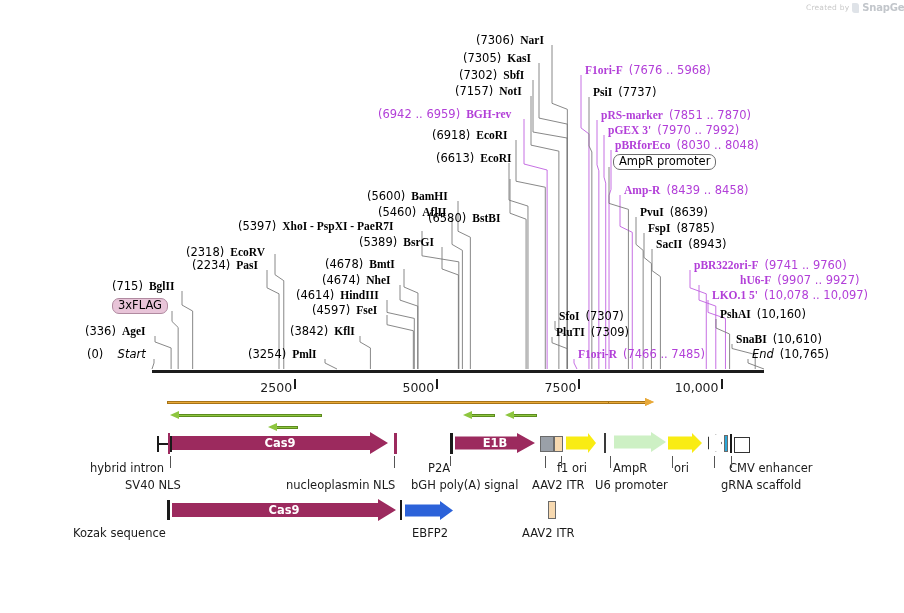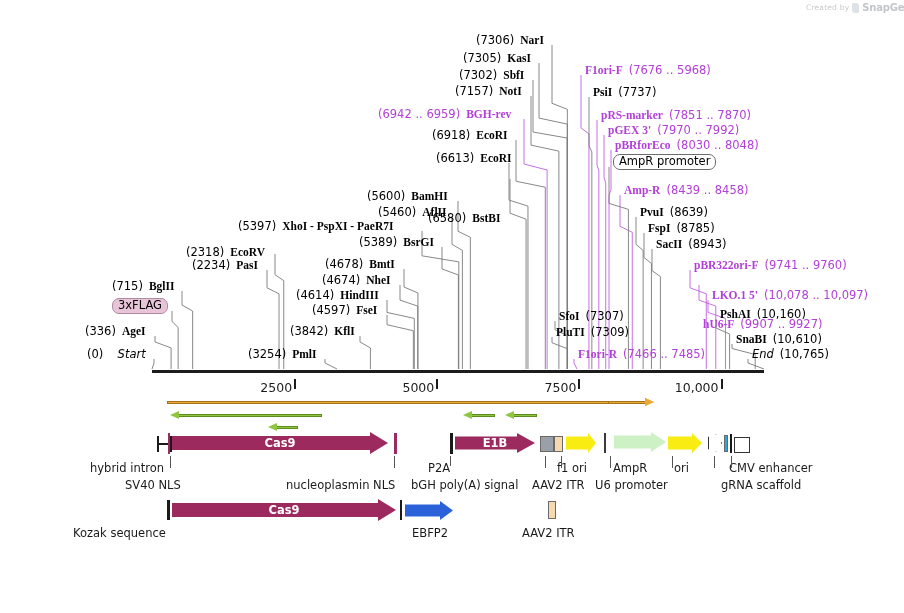--- a/index.html
+++ b/index.html
@@ -186,21 +186,21 @@
       <div class="lbl purple" style="left: 585px; top: 64px;"><span class="enz">F1ori-F</span><span style="display: inline-block; width: 6px;"></span><span class="pos">(7676 .. 5968)</span></div>
       <div class="lbl" style="left: 593px; top: 86px;"><span class="enz">PsiI</span><span style="display: inline-block; width: 6px;"></span><span class="pos">(7737)</span></div>
       <div class="lbl purple" style="left: 601px; top: 109px;"><span class="enz">pRS-marker</span><span style="display: inline-block; width: 6px;"></span><span class="pos">(7851 .. 7870)</span></div>
       <div class="lbl purple" style="left: 608px; top: 124px;"><span class="enz">pGEX 3'</span><span style="display: inline-block; width: 6px;"></span><span class="pos">(7970 .. 7992)</span></div>
       <div class="lbl purple" style="left: 615px; top: 139px;"><span class="enz">pBRforEco</span><span style="display: inline-block; width: 6px;"></span><span class="pos">(8030 .. 8048)</span></div>
       <div class="lbl purple" style="left: 624px; top: 184px;"><span class="enz">Amp-R</span><span style="display: inline-block; width: 6px;"></span><span class="pos">(8439 .. 8458)</span></div>
       <div class="lbl" style="left: 640px; top: 206px;"><span class="enz">PvuI</span><span style="display: inline-block; width: 6px;"></span><span class="pos">(8639)</span></div>
       <div class="lbl" style="left: 648px; top: 222px;"><span class="enz">FspI</span><span style="display: inline-block; width: 6px;"></span><span class="pos">(8785)</span></div>
       <div class="lbl" style="left: 656px; top: 238px;"><span class="enz">SacII</span><span style="display: inline-block; width: 6px;"></span><span class="pos">(8943)</span></div>
       <div class="lbl purple" style="left: 694px; top: 259px;"><span class="enz">pBR322ori-F</span><span style="display: inline-block; width: 6px;"></span><span class="pos">(9741 .. 9760)</span></div>
-      <div class="lbl purple" style="left: 703px; top: 274px; margin-top: 44px;"><span class="enz">hU6-F</span><span style="display: inline-block; width: 6px;"></span><span class="pos">(9907 .. 9927)</span></div>
+      <div class="lbl purple" style="left: 740px; top: 274px;"><span class="enz">hU6-F</span><span style="display: inline-block; width: 6px;"></span><span class="pos">(9907 .. 9927)</span></div>
       <div class="lbl purple" style="left: 712px; top: 289px;"><span class="enz">LKO.1 5'</span><span style="display: inline-block; width: 6px;"></span><span class="pos">(10,078 .. 10,097)</span></div>
       <div class="lbl" style="left: 720px; top: 308px;"><span class="enz">PshAI</span><span style="display: inline-block; width: 6px;"></span><span class="pos">(10,160)</span></div>
       <div class="lbl" style="left: 559px; top: 310px;"><span class="enz">SfoI</span><span style="display: inline-block; width: 6px;"></span><span class="pos">(7307)</span></div>
       <div class="lbl" style="left: 556px; top: 326px;"><span class="enz">PluTI</span><span style="display: inline-block; width: 6px;"></span><span class="pos">(7309)</span></div>
       <div class="lbl" style="left: 736px; top: 333px;"><span class="enz">SnaBI</span><span style="display: inline-block; width: 6px;"></span><span class="pos">(10,610)</span></div>
       <div class="lbl purple" style="left: 578px; top: 348px;"><span class="enz">F1ori-R</span><span style="display: inline-block; width: 6px;"></span><span class="pos">(7466 .. 7485)</span></div>
       <div class="lbl" style="left: 752px; top: 348px;"><span class="ital">End</span><span style="display: inline-block; width: 6px;"></span><span class="pos">(10,765)</span></div>
     </div>
 
   <div class="lbl" id="start-label" style="left:87px;top:348px;">

